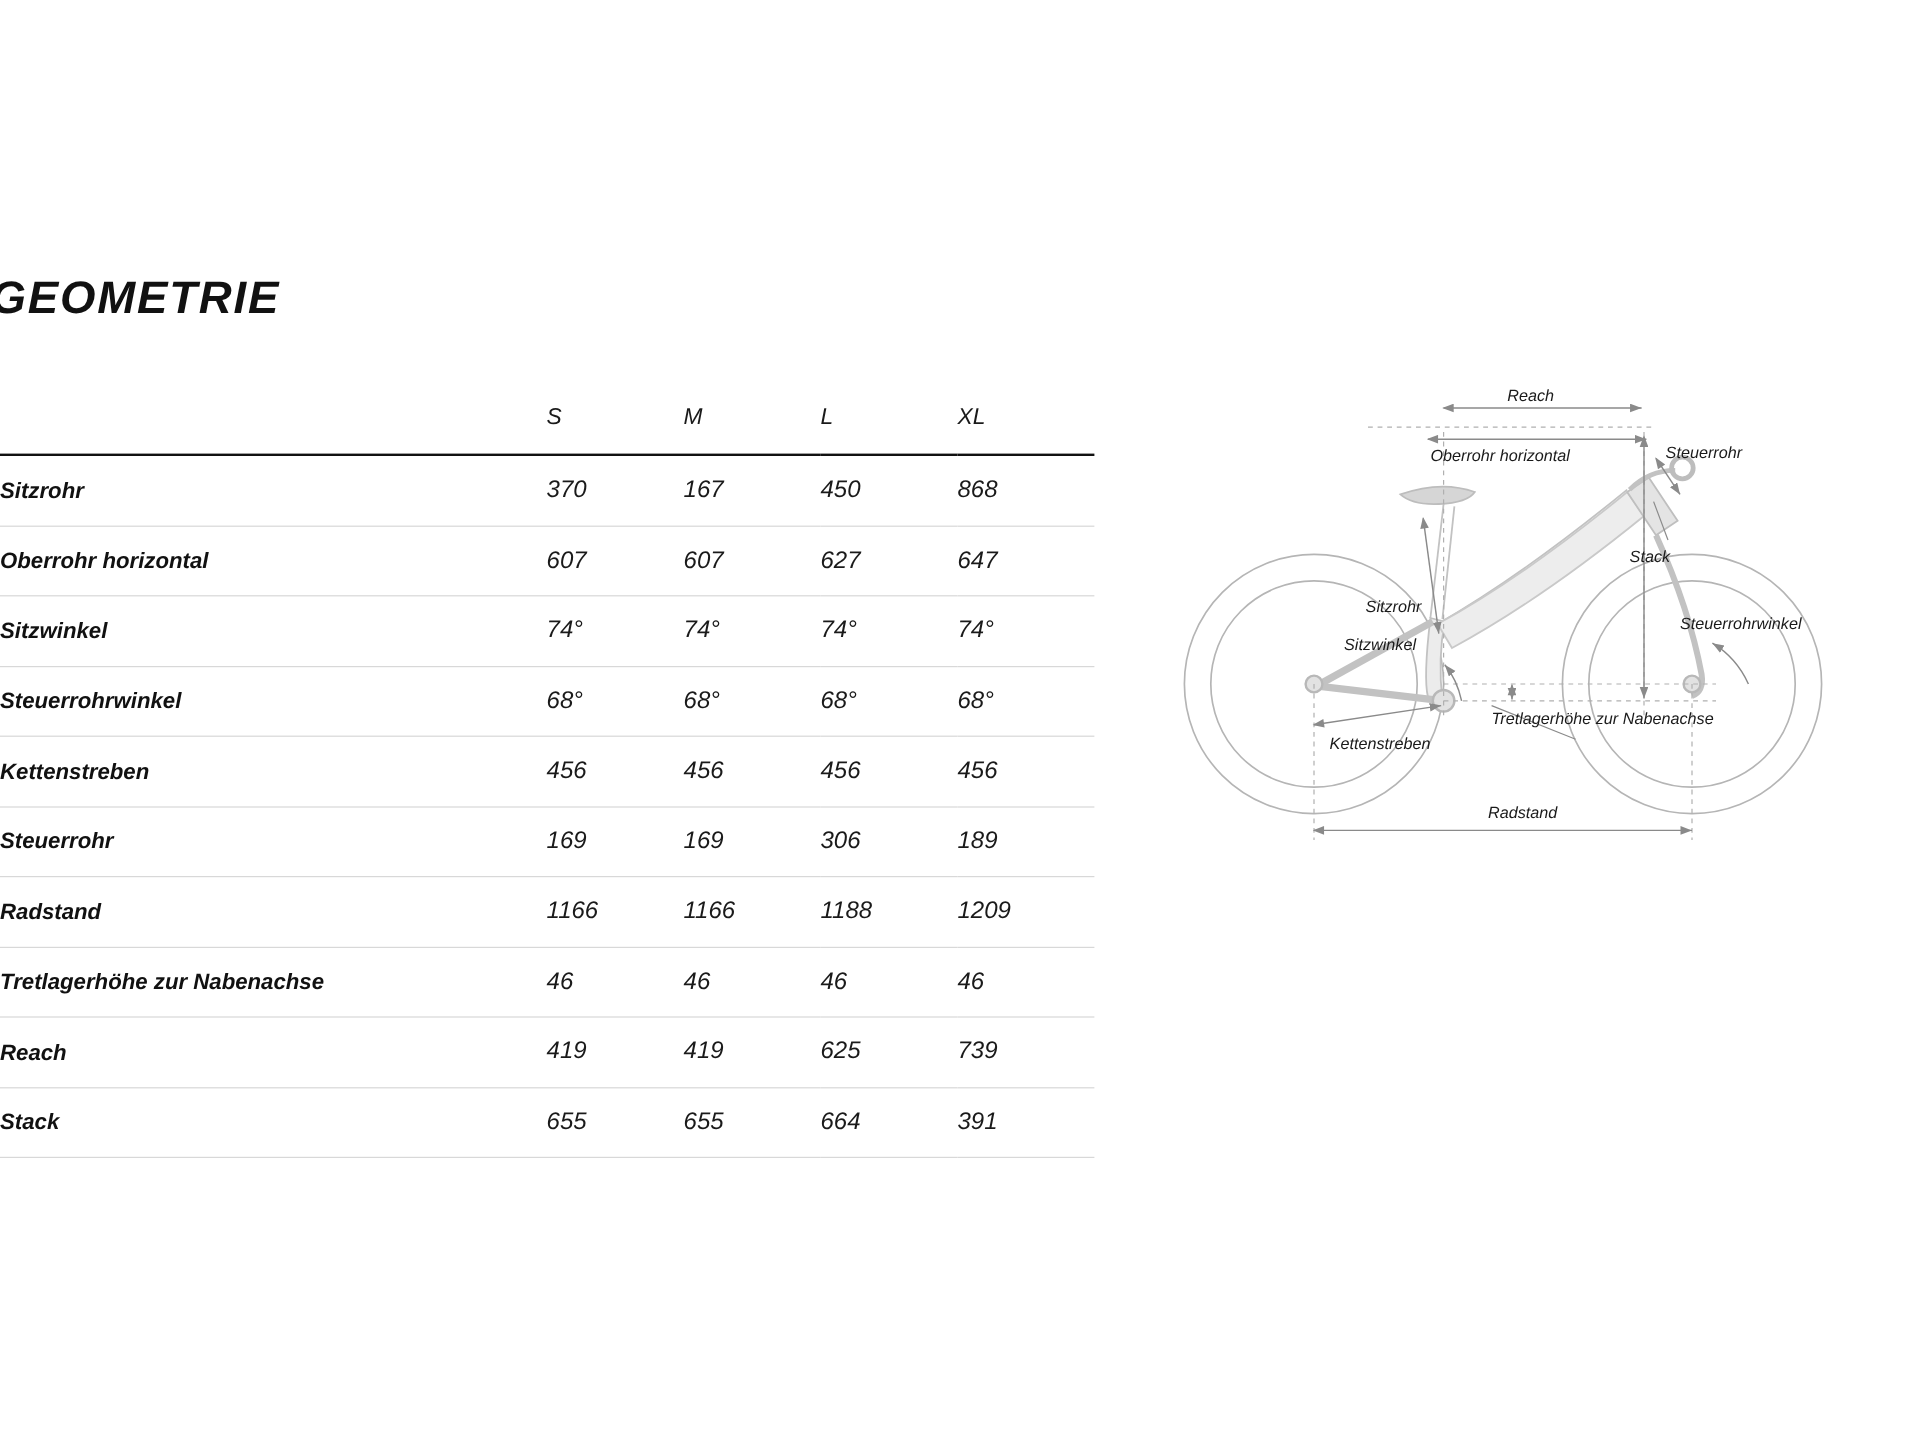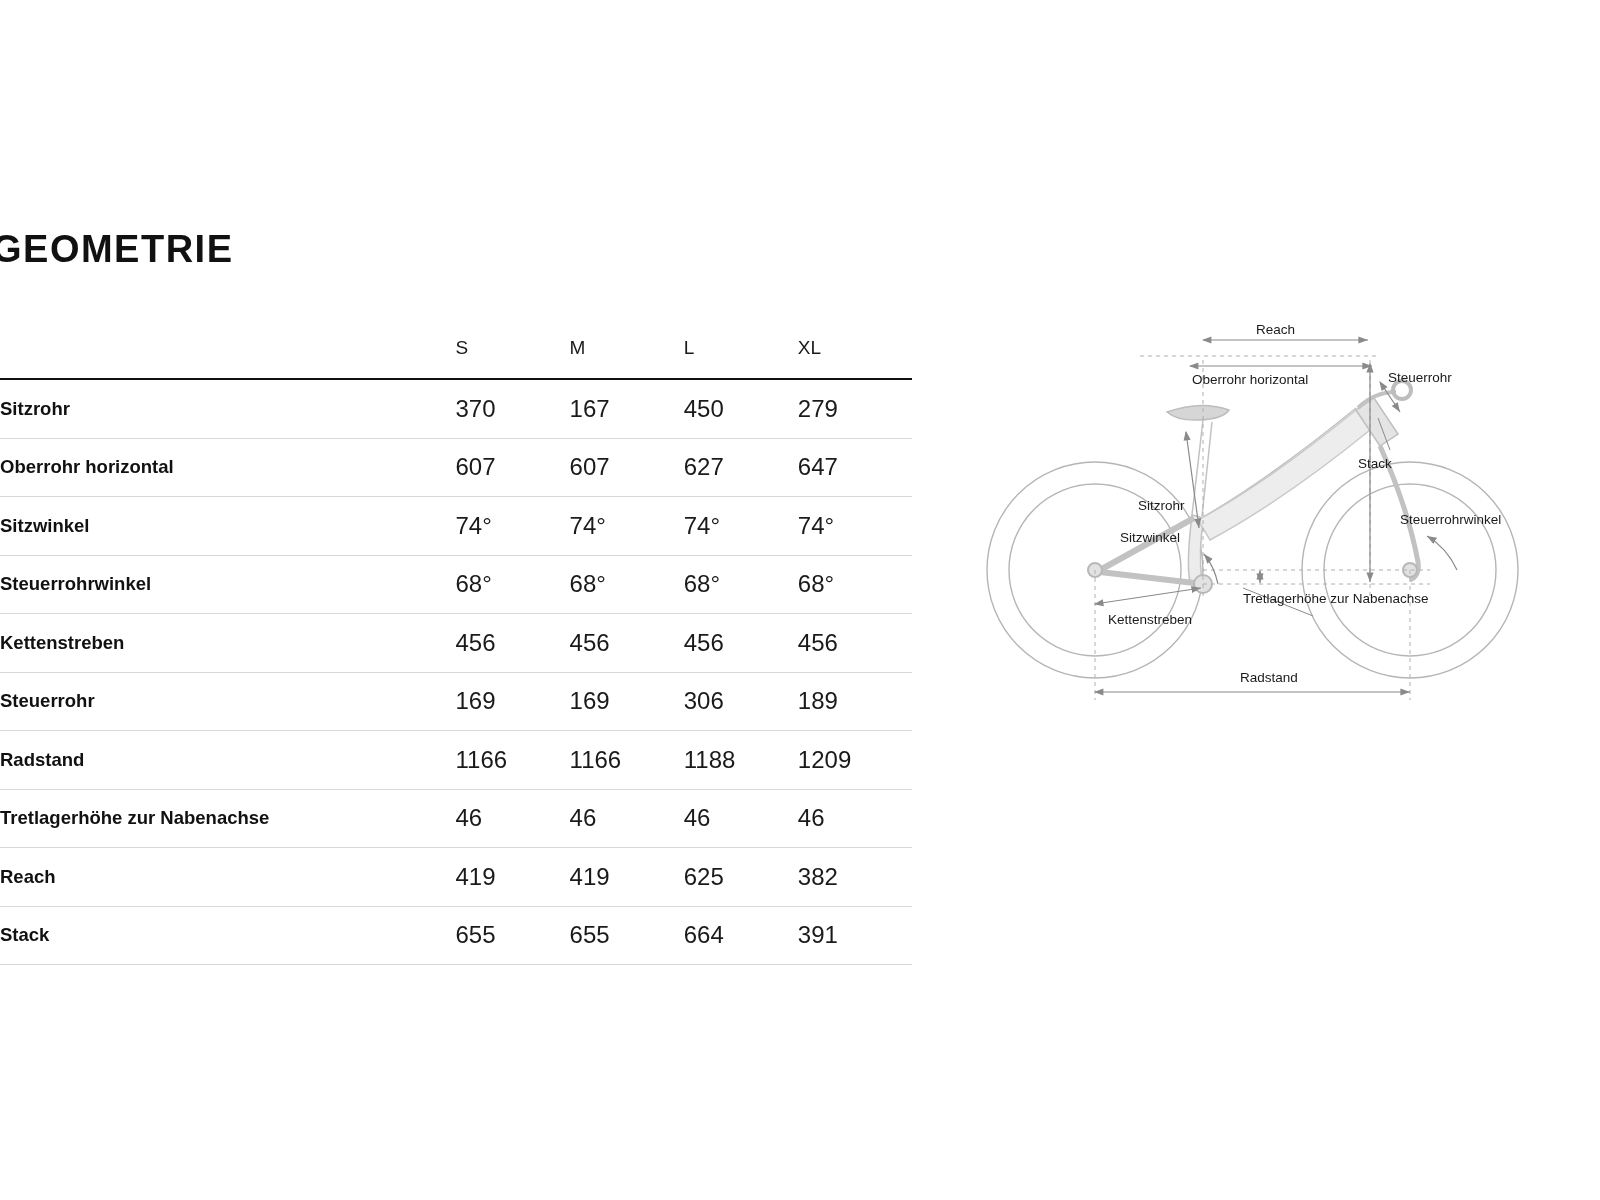--- a/index.html
+++ b/index.html
@@ -12,20 +12,21 @@
     height: 1200px;
     font-family: "Liberation Sans", sans-serif;
     color: #1a1a1a;
     overflow: hidden;
     position: relative;
   }
 
   .page {
     position: absolute;
     inset: 0;
+    font-style: italic;
   }
 
   
   .page-title {
     position: absolute;
     left: -8px;
     top: 228px;
     font-size: 38px;
     font-weight: bold;
     letter-spacing: 1.5px;
@@ -57,21 +58,21 @@
     padding-bottom: 4px;
   }
   table.geo thead tr {
     border-bottom: 2px solid #111111;
   }
   table.geo tbody tr {
     border-bottom: 1px solid #d8d8d8;
   }
   table.geo tbody td {
     height: 57.5px;
-    font-size: 24px;
+    font-size: 20px;
   }
   table.geo tbody td.rowlabel {
     font-weight: bold;
     font-size: 18.5px;
     color: #111111;
   }
   .col-label { width: 455px; }
   .col-size  { width: 114px; }
 
   
@@ -115,21 +116,21 @@
           <th>L</th>
           <th>XL</th>
         </tr>
       </thead>
       <tbody>
         <tr>
           <td class="rowlabel">Sitzrohr</td>
           <td>370</td>
           <td>167</td>
           <td>450</td>
-          <td>279</td>
+          <td>868</td>
         </tr>
         <tr>
           <td class="rowlabel">Oberrohr horizontal</td>
           <td>607</td>
           <td>607</td>
           <td>627</td>
           <td>647</td>
         </tr>
         <tr>
           <td class="rowlabel">Sitzwinkel</td>
@@ -171,21 +172,21 @@
           <td>46</td>
           <td>46</td>
           <td>46</td>
           <td>46</td>
         </tr>
         <tr>
           <td class="rowlabel">Reach</td>
           <td>419</td>
           <td>419</td>
           <td>625</td>
-          <td>382</td>
+          <td>739</td>
         </tr>
         <tr>
           <td class="rowlabel">Stack</td>
           <td>655</td>
           <td>655</td>
           <td>664</td>
           <td>391</td>
         </tr>
       </tbody>
     </table>

